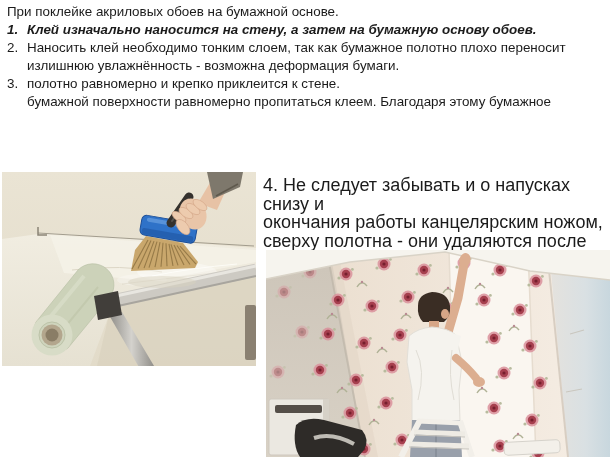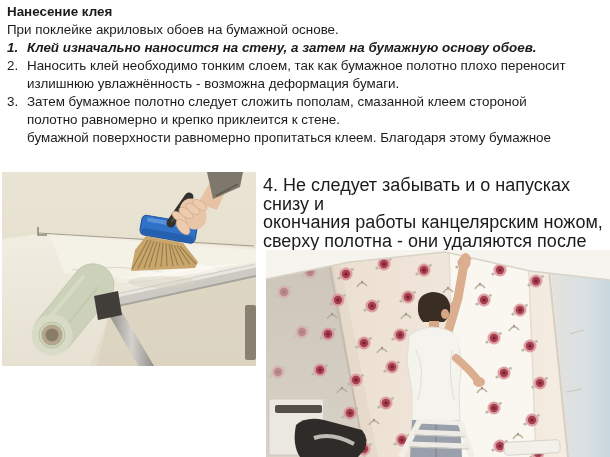--- a/index.html
+++ b/index.html
@@ -17,42 +17,40 @@
   .note{position:absolute;left:263px;top:176px;width:340px;font-size:18px;line-height:18.6px;}
   figure{margin:0;padding:0;position:absolute;}
   .photo-left{left:2px;top:172px;width:254px;height:194px;}
   .photo-right{left:266px;top:250px;width:344px;height:207px;}
   svg{display:block;}
 </style>
 </head>
 <body>
 
 <div class="textblock">
-  <div class="title">Нанесение клея</div>
   <div>При поклейке акриловых обоев на бумажной основе.</div>
 
   <div class="step em">
     <div class="num">1.</div>
     <div class="lines">
       <div>Клей изначально наносится на стену, а затем на бумажную основу обоев.</div>
     </div>
   </div>
 
   <div class="step">
     <div class="num">2.</div>
     <div class="lines">
       <div>Наносить клей необходимо тонким слоем, так как бумажное полотно плохо переносит</div>
       <div>излишнюю увлажнённость - возможна деформация бумаги.</div>
     </div>
   </div>
 
   <div class="step">
     <div class="num">3.</div>
     <div class="lines">
-      <div>Затем бумажное полотно следует сложить пополам, смазанной клеем стороной</div>
       <div>полотно равномерно и крепко приклеится к стене.</div>
       <div>бумажной поверхности равномерно пропитаться клеем. Благодаря этому бумажное</div>
     </div>
   </div>
 </div>
 
 <div class="note">
   <div>4. Не следует забывать и о напусках снизу и</div>
   <div>окончания работы канцелярским ножом,</div>
   <div>сверху полотна - они удаляются после</div>

